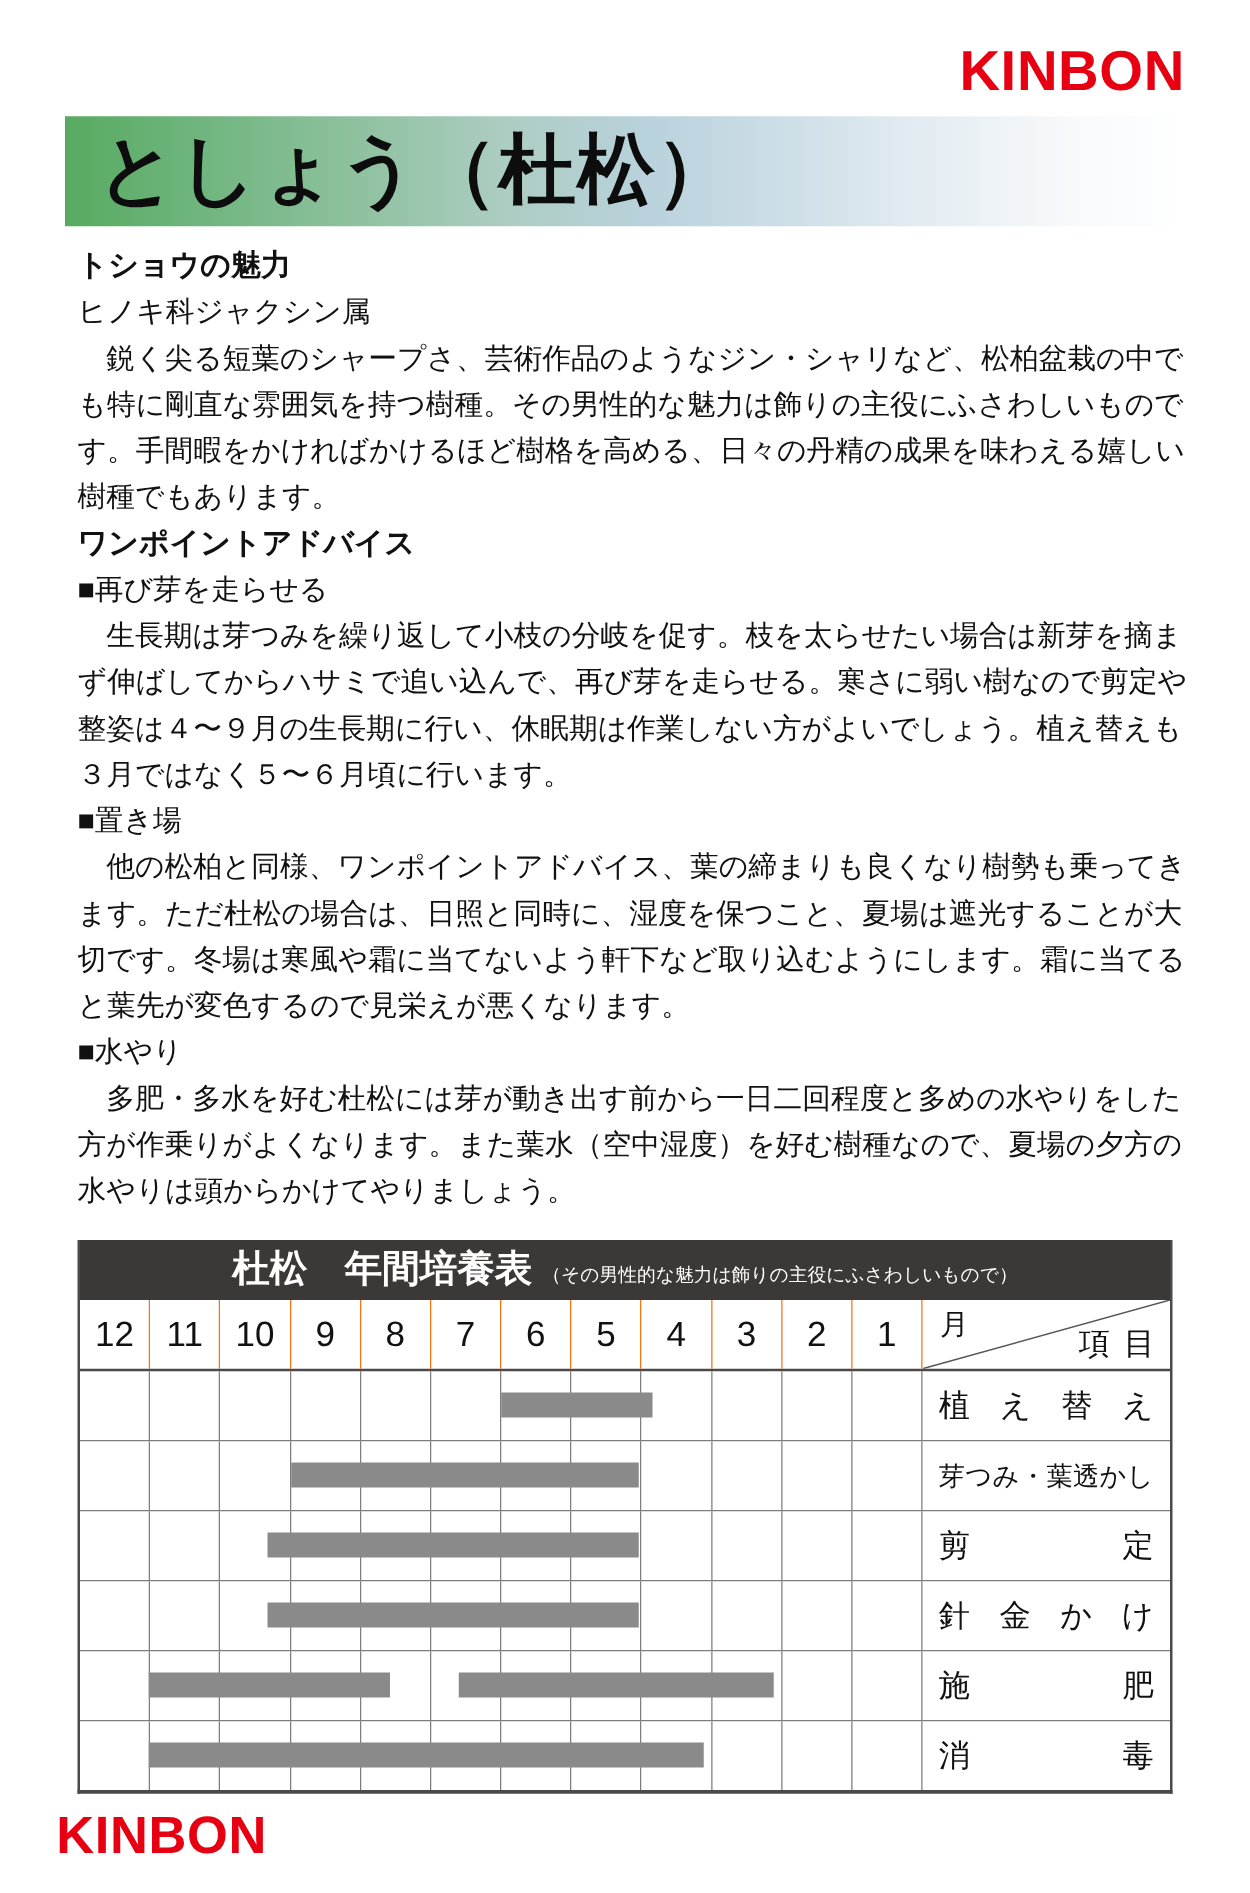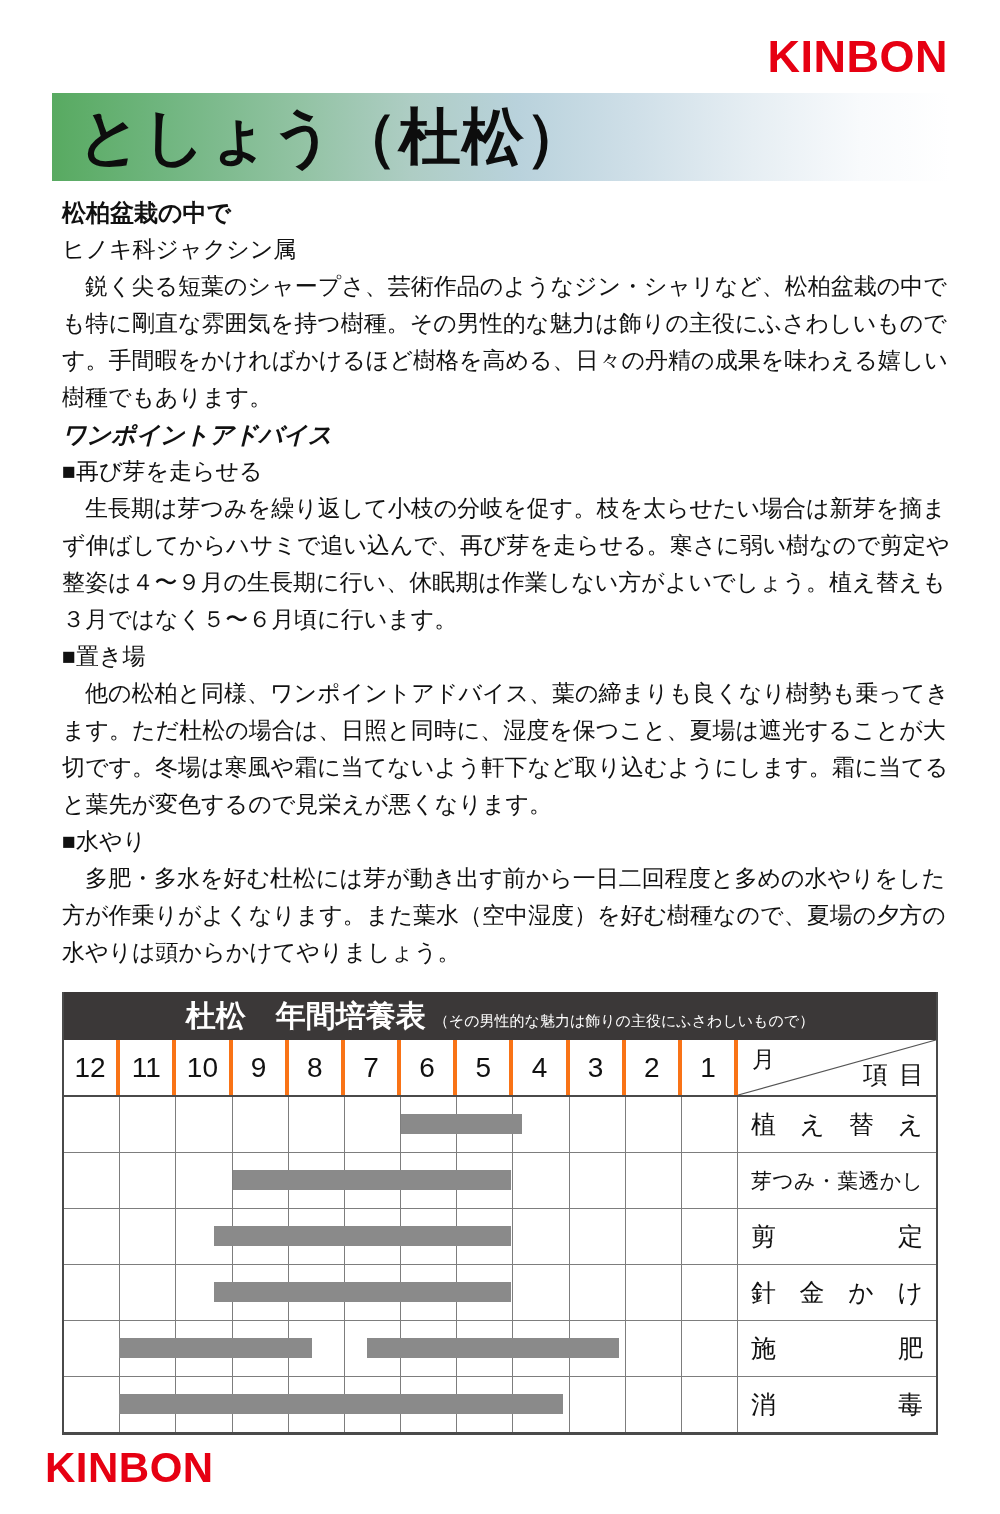--- a/index.html
+++ b/index.html
@@ -38,21 +38,21 @@
   .content h2 {
     margin:0; font-size:24px; font-weight:700; line-height:37px;
   }
   .content h3 {
     margin:0; font-size:23px; font-weight:400; line-height:37px;
   }
   .line, .para {
     margin:0; font-size:23px; line-height:37px;
     white-space:pre-line; word-break:keep-all;
   }
-  .advice-gap { margin-top:25px;font-style:italic; }
+  .advice-gap { margin-top:25px; }
 
   
   .caretable {
     position:absolute; top:992px; left:62px;
     width:876px; box-sizing:border-box;
     border:2px solid #4a4a4a; border-top:none; border-bottom-width:3px;
     background:#ffffff;
   }
   .tbar {
     height:48px; background:#3b3838; color:#ffffff;
@@ -61,21 +61,21 @@
   }
   .ttitle {
     font-family:Liberation Sans, sans-serif; font-weight:700;
     font-size:30px; line-height:48px;
   }
   .tsub { font-size:15px; margin-left:8px; line-height:48px; font-family:"Liberation Sans", sans-serif; }
 
   .thead { display:flex; height:55px; border-bottom:2px solid #4a4a4a; box-sizing:content-box; }
   .months { position:relative; width:674px; display:flex; }
   .mcell {
-    flex:1; border-right:4px solid #f97316;
+    flex:1; border-right:1px solid #f97316;
     display:flex; align-items:center; justify-content:center;
     font-size:28px;
   }
   .corner { position:relative; width:198px; }
   .corner .c-top { position:absolute; top:4px; left:14px; font-size:23px; }
   .corner .c-bot { position:absolute; bottom:4px; right:10px; font-size:25px; letter-spacing:2px; }
   .corner svg { position:absolute; left:0; top:0; width:100%; height:100%; }
 
   .trow { display:flex; height:55px; border-bottom:1px solid #7d7d7d; }
   .trow:last-child { border-bottom:none; }
@@ -93,21 +93,21 @@
 
 <div class="page">
 
   <div class="logo logo-top" style="color: rgb(230, 0, 18);">KINBON</div>
 
   <div class="banner">
     <h1>としょう（杜松）</h1>
   </div>
 
   <div class="content">
-    <h2>松柏盆栽の中で</h2>
+    <h2>トショウの魅力</h2>
     <p class="line">ヒノキ科ジャクシン属</p>
     <p class="para">　鋭く尖る短葉のシャープさ、芸術作品のようなジン・シャリなど、松柏盆栽の中で
 も特に剛直な雰囲気を持つ樹種。その男性的な魅力は飾りの主役にふさわしいもので
 す。手間暇をかければかけるほど樹格を高める、日々の丹精の成果を味わえる嬉しい
 樹種でもあります。</p>
 
     <h2 class="advice-gap">ワンポイントアドバイス</h2>
     <div id="advice-subsections">
         <h3>■再び芽を走らせる</h3>
         <p class="para">　生長期は芽つみを繰り返して小枝の分岐を促す。枝を太らせたい場合は新芽を摘ま

